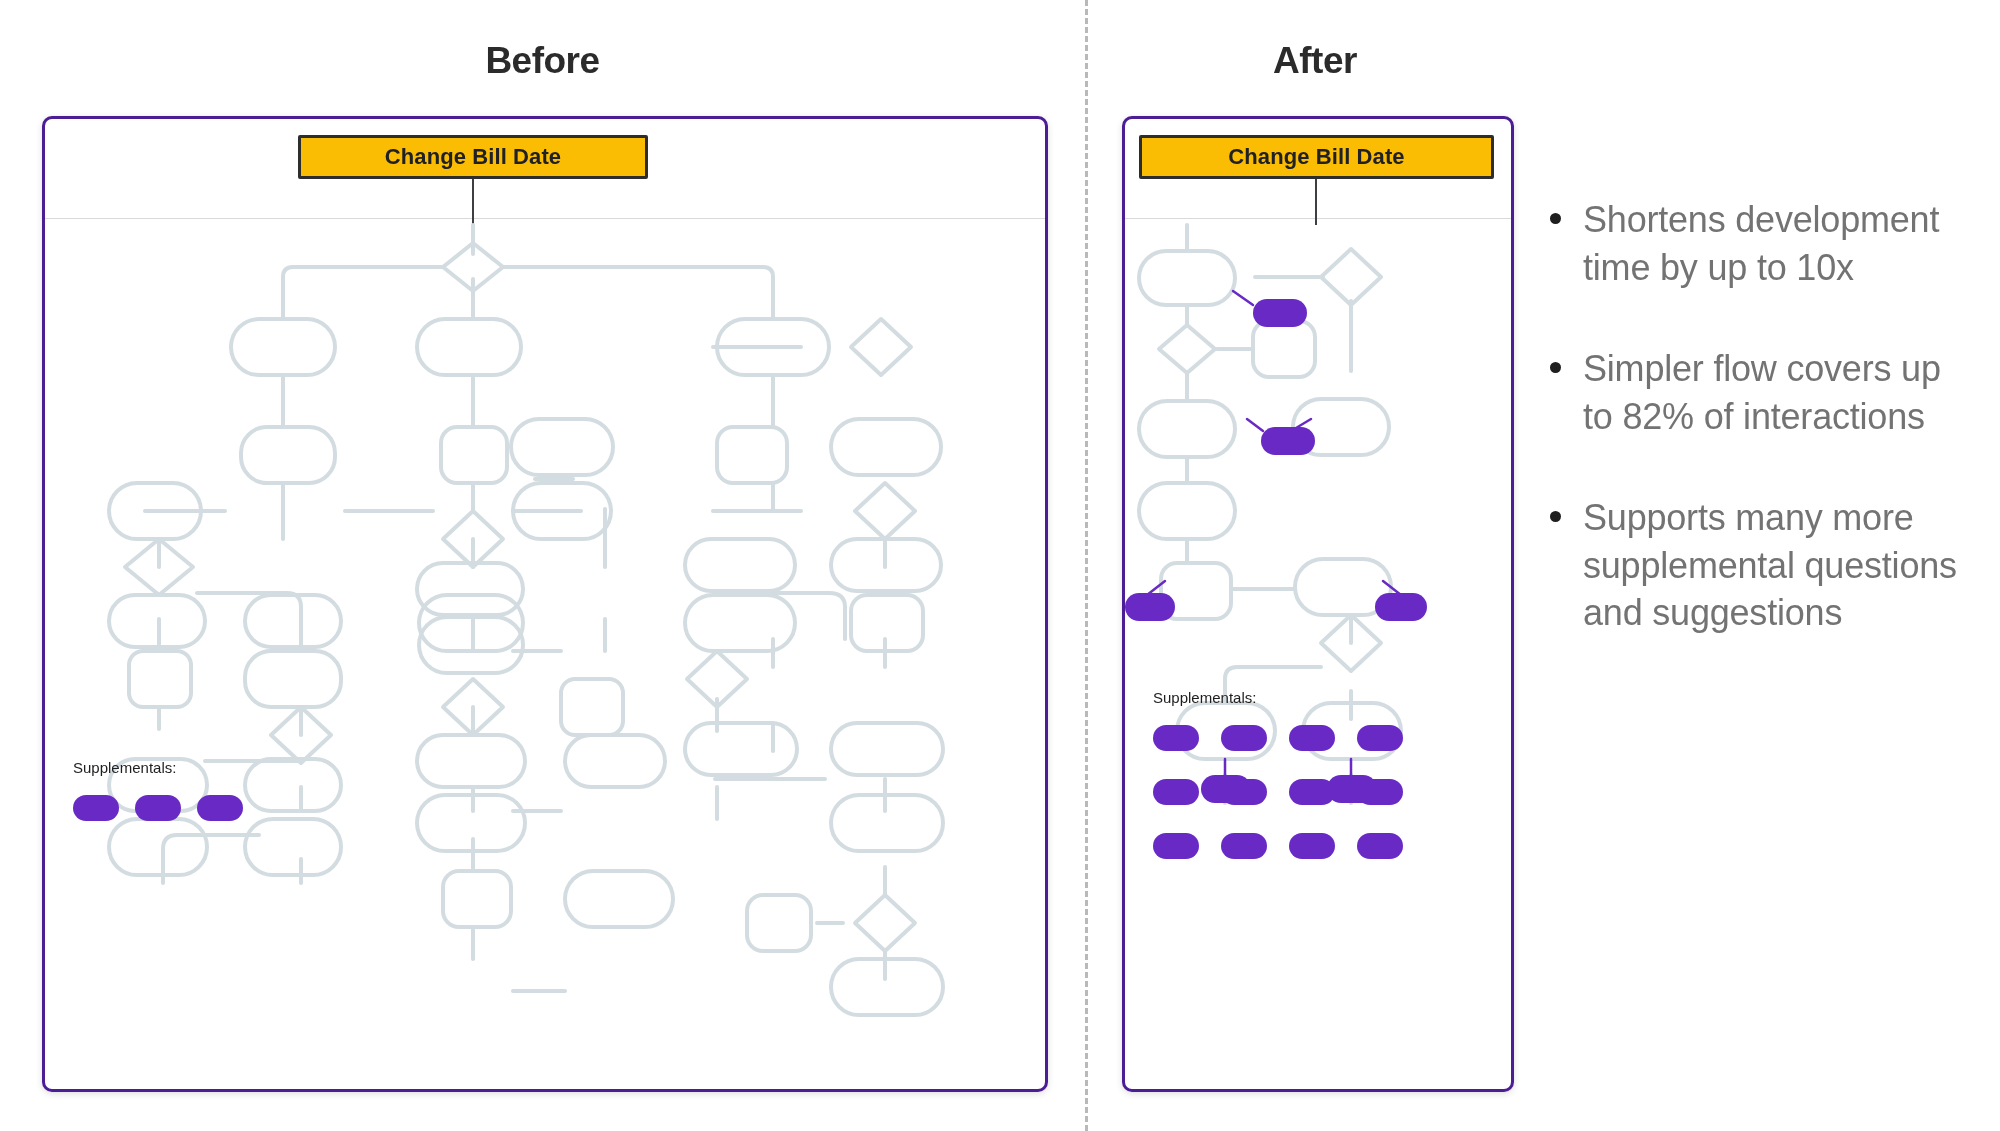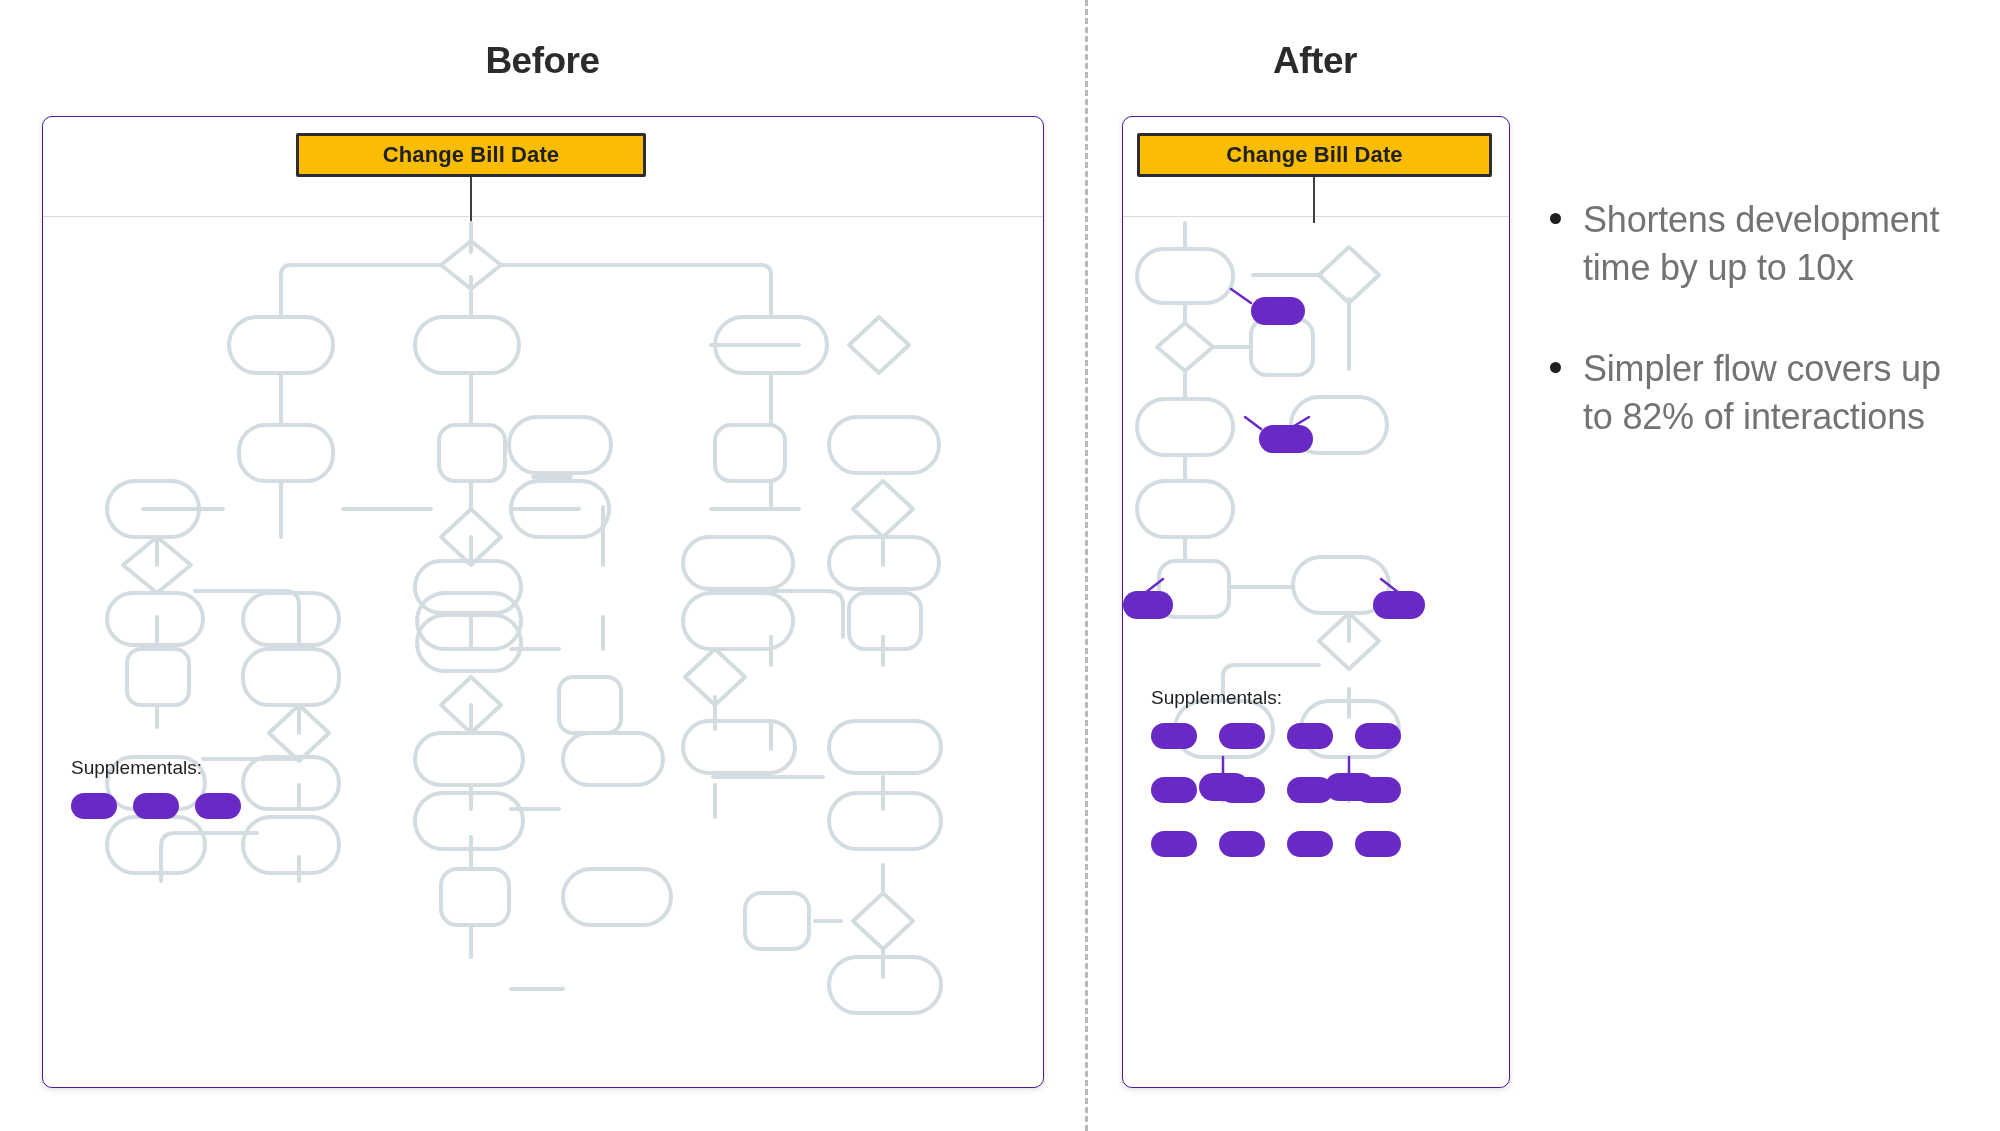--- a/index.html
+++ b/index.html
@@ -36,21 +36,21 @@
     top: 0;
     width: 0;
     height: 1131px;
     border-left: 3px dashed #b9b9b9;
   }
 
   
   .panel {
     position: absolute;
     background: #ffffff;
-    border: 1px solid #4c1d95;
+    border: 3px solid #4c1d95;
     border-radius: 10px;
     box-shadow: 0 2px 7px rgba(0,0,0,0.12), 0 0 2px rgba(0,0,0,0.06);
     overflow: hidden;
   }
   #panel-before { left: 42px;   top: 116px; width: 1000px; height: 970px; }
   #panel-after  { left: 1122px; top: 116px; width: 386px;  height: 970px; }
 
   .panel-header-rule {
     position: absolute;
     left: 0;
@@ -92,21 +92,21 @@
     position: absolute;
     left: 0; top: 0;
     width: 100%; height: 100%;
     pointer-events: none;
   }
   .flow-canvas svg { display: block; width: 100%; height: 100%; }
 
   
   .suppl-label {
     position: absolute;
-    font-size: 19px;
+    font-size: 15px;
     color: #1f1f1f;
     white-space: nowrap;
   }
   #suppl-label-before { left: 28px; top: 640px; }
   #suppl-label-after  { left: 28px; top: 570px; }
 
   .pill-grid { position: absolute; display: flex; flex-direction: column; }
   .pill-row  { display: flex; }
   .pill {
     background: #6929c4;
@@ -370,15 +370,19 @@
 
   <div id="bullets">
     <div class="bullet-item">
       <div class="bullet-dot"></div>
       <div class="bullet-text">Shortens development time by up to 10x</div>
     </div>
     <div class="bullet-item">
       <div class="bullet-dot"></div>
       <div class="bullet-text">Simpler flow covers up to 82% of interactions</div>
     </div>
+    <div class="bullet-item">
+      <div class="bullet-dot"></div>
+      <div class="bullet-text">Supports many more supplemental questions and suggestions</div>
+    </div>
   </div>
 
 </div>
 
 </body></html>

